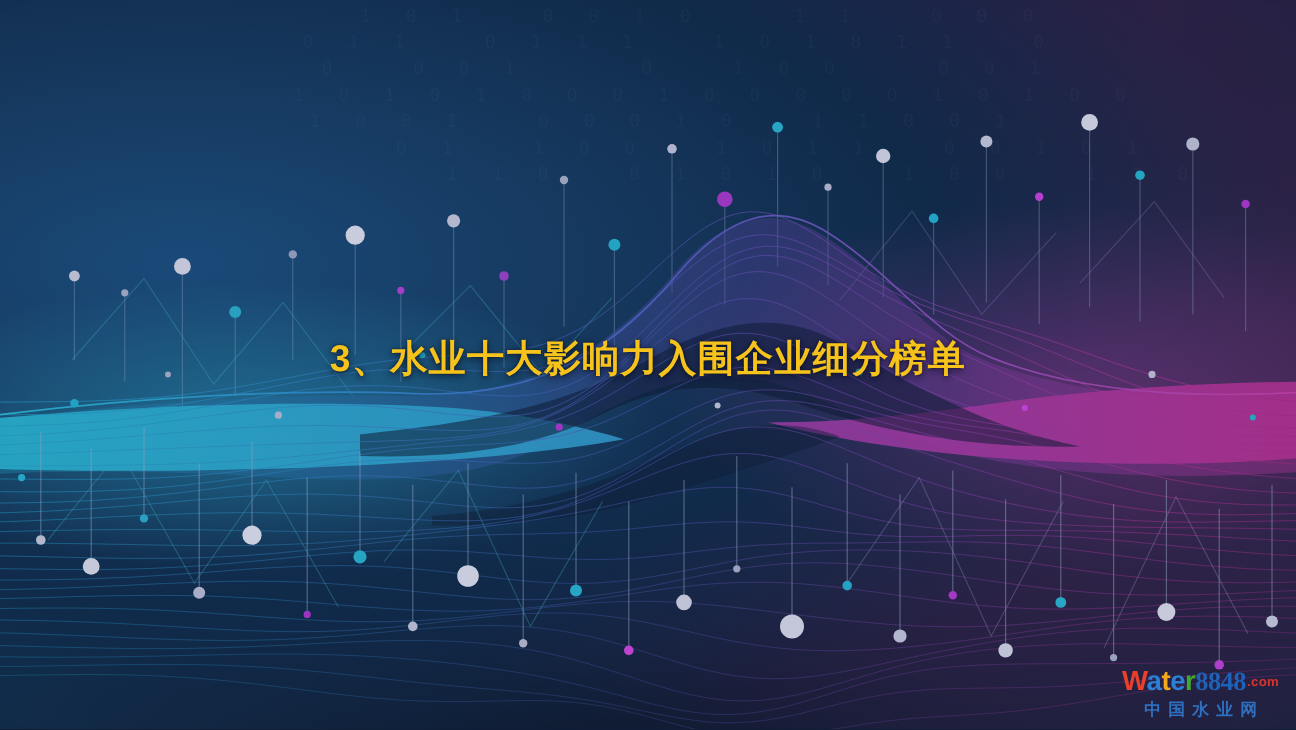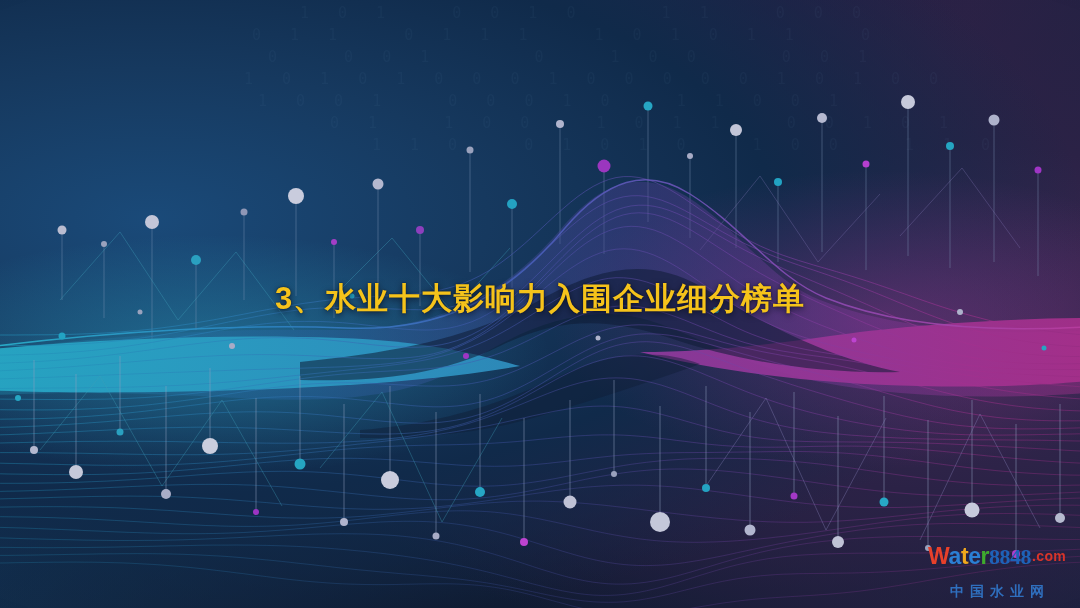--- a/index.html
+++ b/index.html
@@ -74,28 +74,28 @@
   #logo-num {
     font-family:"Liberation Serif", serif;
     font-weight:bold;
     font-size:22px;
     color:#1e62b8;
     letter-spacing:-.5px;
   }
   #logo-tld {
     font-family:"Liberation Sans", sans-serif;
     font-weight:bold;
-    font-size:14px;
+    font-size:11px;
     color:#d8342a;
     letter-spacing:.3px;
     vertical-align:3px;
     margin-left:1px;
   }
   #logo-cn {
-    margin-top:16px;
+    margin-top:5px;
     font-family:"Liberation Sans", sans-serif;
     font-size:14px;
     font-weight:bold;
     color:#2f6fbe;
     letter-spacing:6px;
     padding-left:6px;
   }
   svg { display:block; }
 </style>
 </head>

